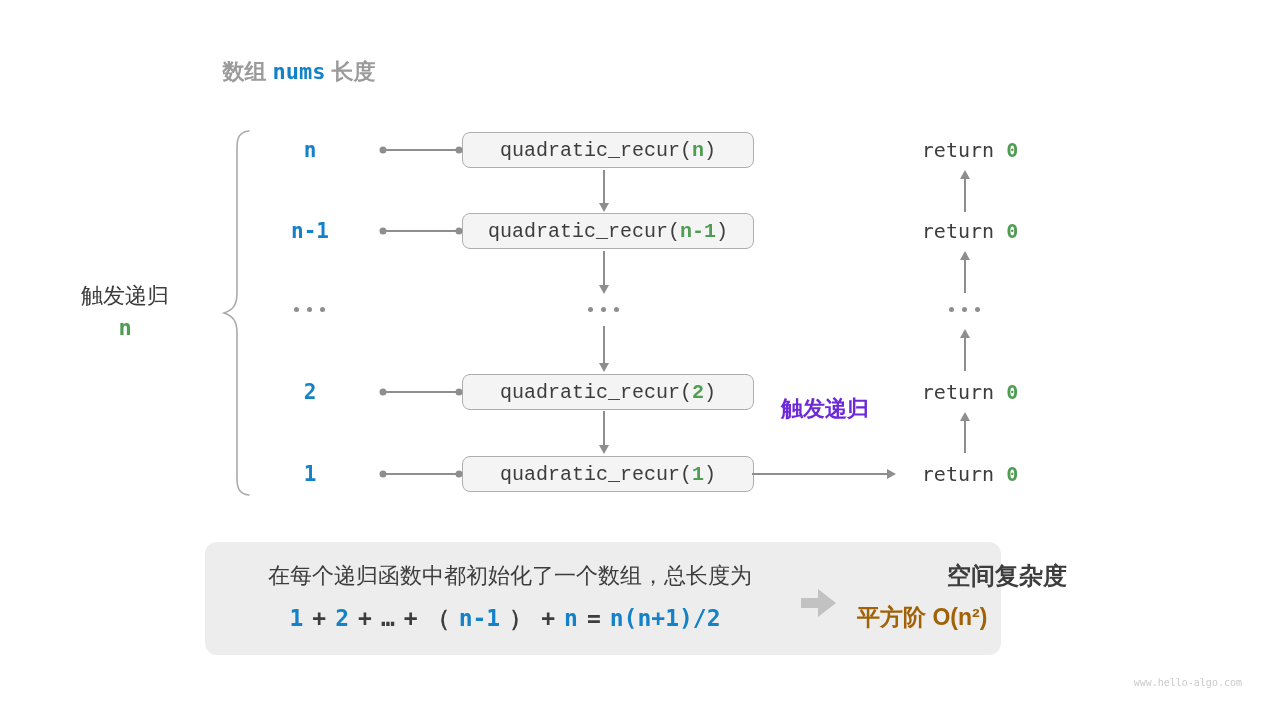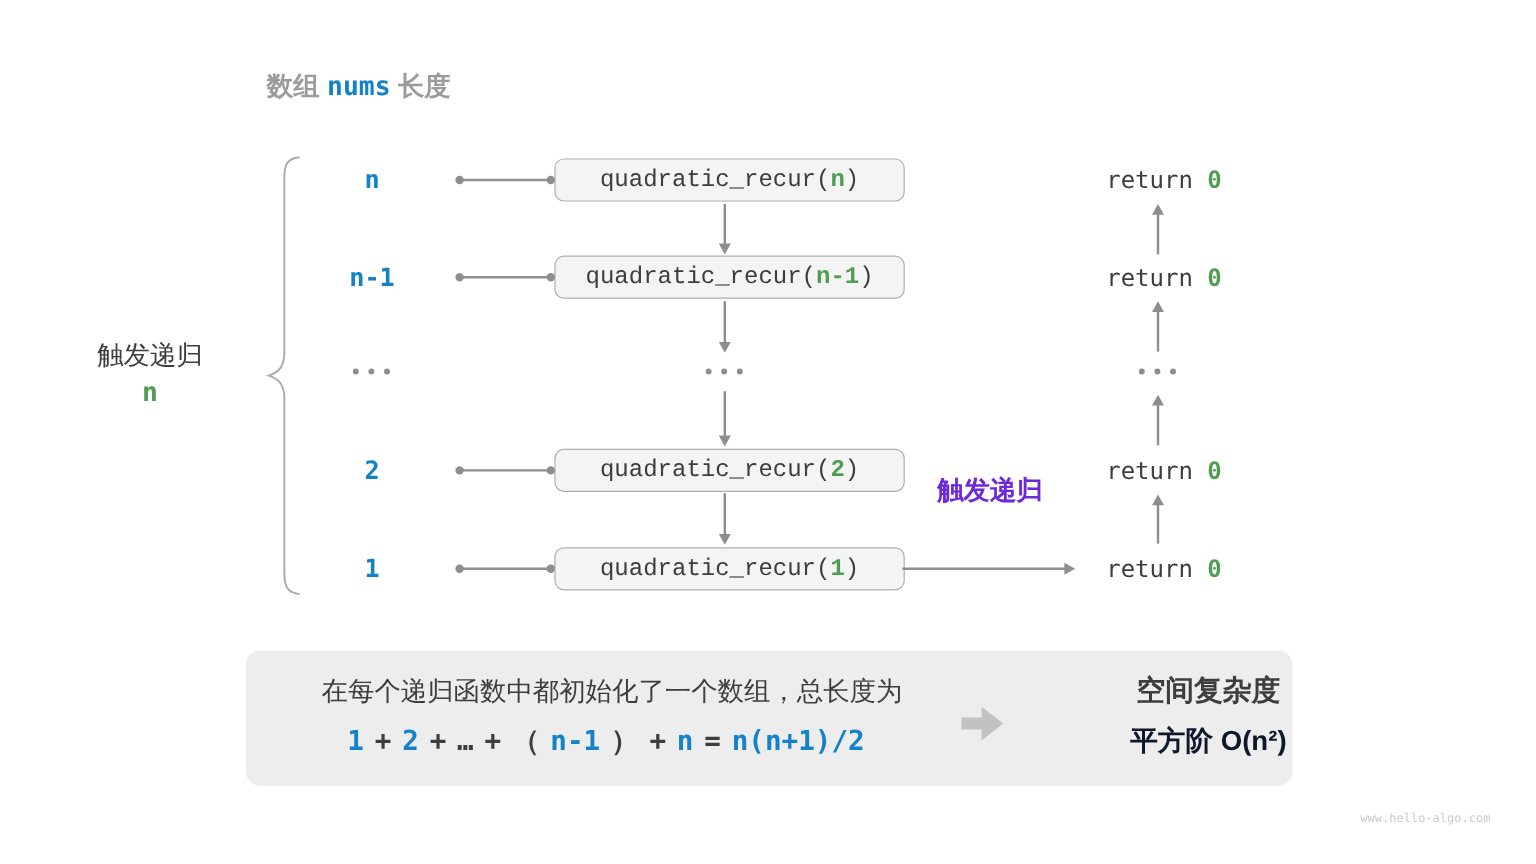--- a/index.html
+++ b/index.html
@@ -49,41 +49,41 @@
   .dots i { width:5px; height:5px; border-radius:50%; background:#8E8E8E; }
 
   .overlay { position:absolute; left:0; top:0; pointer-events:none; }
 
   .trigger {
     position:absolute; left:755px; top:392px; width:140px; text-align:center;
     font-size:22px; font-weight:bold; color:#6d28d9; line-height:33px;
   }
 
   .panel {
-    position:absolute; left:205px; top:542px; width:872px; height:113px;
+    position:absolute; left:205px; top:542px; width:796px; height:113px;
     background:#EDEDED; border-radius:12px;
   }
   .panel .line1 {
     position:absolute; left:5px; top:21px; width:600px; text-align:center;
     font-size:22px; color:#3D3D3D; line-height:26px; white-space:nowrap;
   }
   .panel .formula {
     position:absolute; left:0; top:62px; width:600px;
     display:flex; justify-content:center; align-items:baseline; gap:9px;
     font-family:"DejaVu Sans Mono", monospace; font-weight:bold;
     font-size:23px; line-height:28px; white-space:pre;
   }
   .panel .block-arrow { position:absolute; left:596px; top:47px; }
   .panel .r-title {
     position:absolute; left:652px; top:21px; width:300px; text-align:center;
     font-size:24px; font-weight:bold; color:#3D3D3D; line-height:26px;
   }
   .panel .r-value {
-    position:absolute; left:652px; top:61px; width:300px; text-align:center;
-    font-size:23px; font-weight:bold; color:#0f172a; line-height:28px;
+    position:absolute; left:652px; top:61px; width:300px; text-align:left;
+    font-size:23px; font-weight:bold; color:#a16207; line-height:28px;
     white-space:nowrap;
   }
   .watermark {
     position:absolute; right:38px; top:677px;
     font-family:"DejaVu Sans Mono", monospace; font-size:10px; color:#CBCBCB;
   }
 </style>
 </head>
 <body>
 

